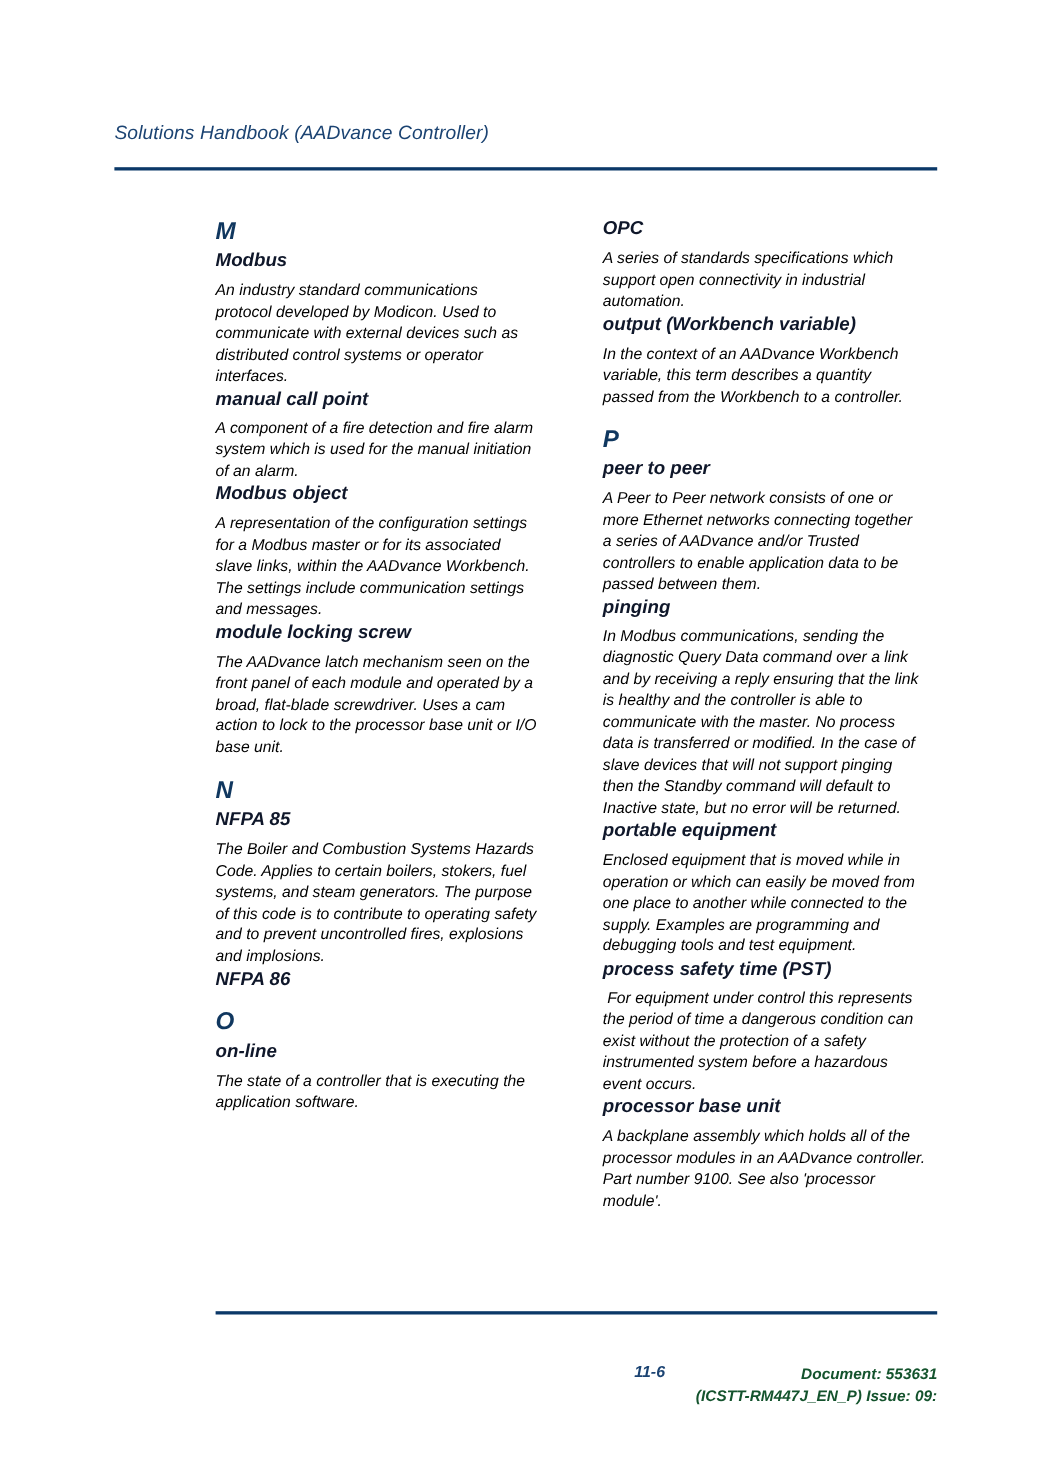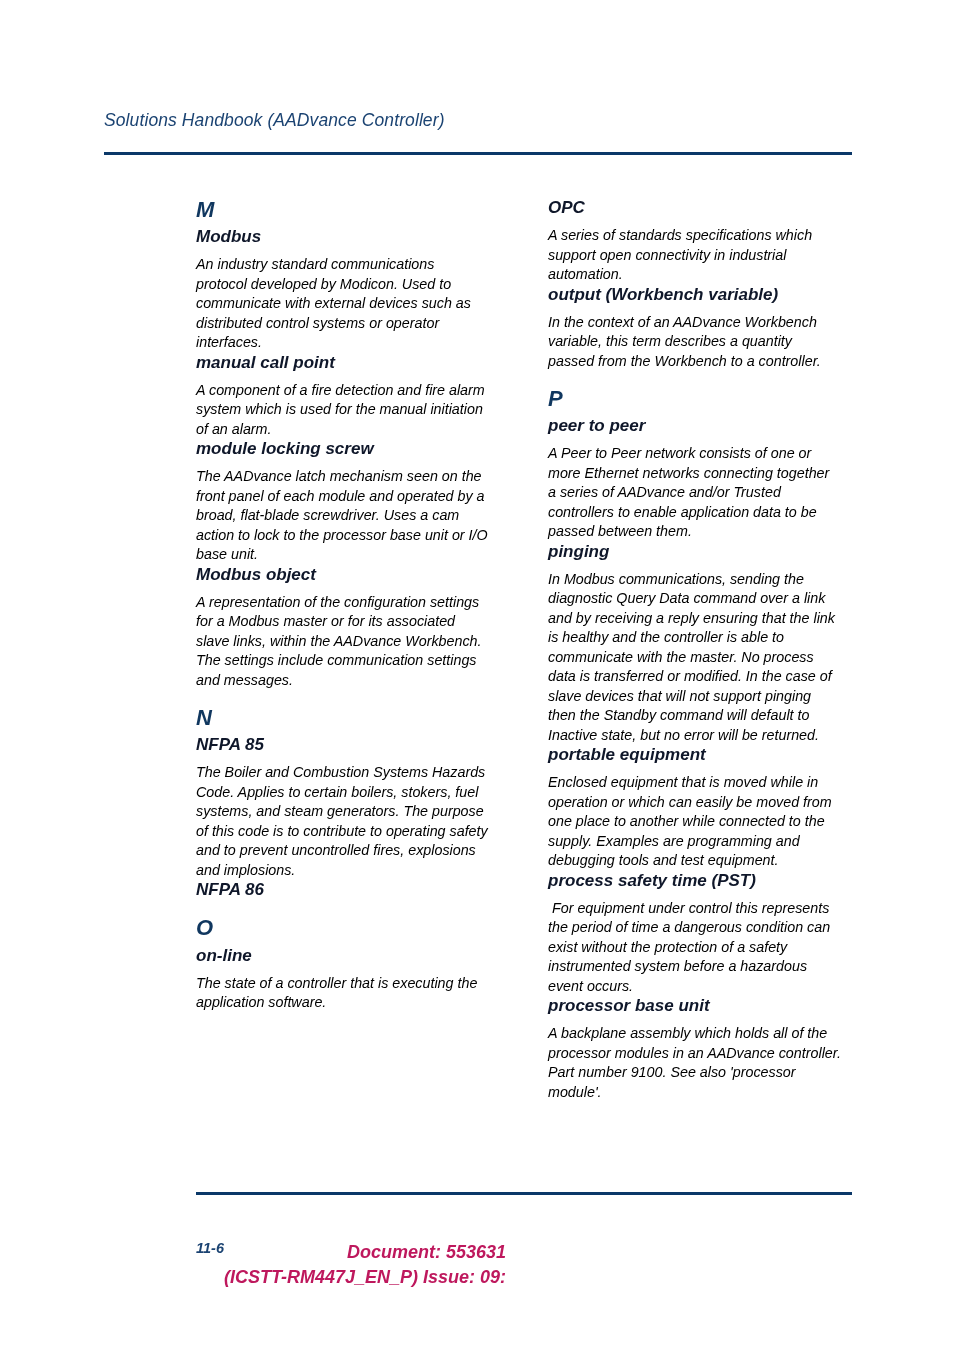--- a/index.html
+++ b/index.html
@@ -97,33 +97,34 @@
     width: 656px;
     height: 3px;
     background: #0b3868;
   }
   .footer {
     position: absolute;
     left: 196px;
     top: 1240px;
     width: 656px;
     display: flex;
-    justify-content: flex-start;
+    justify-content: flex-end;
     align-items: flex-start;
+    gap: 28px;
   }
   .footer-page {
     font-size: 14.5px;
     font-weight: bold;
     color: #1b4372;
   }
   .footer-doc {
     text-align: right;
-    font-size: 18px;
-    font-weight: bold;
-    color: #be185d;
+    font-size: 14px;
+    font-weight: bold;
+    color: #14532d;
     line-height: 1.4;
   }
   .footer-doc div { white-space: nowrap; }
 </style>
 </head>
 <body>
 
 <div class="page">
 
   <div class="running-header">
@@ -136,26 +137,26 @@
         <div class="letter-heading">M</div>
         <div class="entry">
           <div class="term">Modbus</div>
           <div class="definition">An industry standard communications protocol developed by Modicon. Used to communicate with external devices such as distributed control systems or operator interfaces.</div>
         </div>
         <div class="entry">
           <div class="term">manual call point</div>
           <div class="definition">A component of a fire detection and fire alarm system which is used for the manual initiation of an alarm.</div>
         </div>
         <div class="entry">
+          <div class="term">Modbus object</div>
+          <div class="definition">A representation of the configuration settings for a Modbus master or for its associated slave links, within the AADvance Workbench. The settings include communication settings and messages.</div>
+        </div>
+        <div class="entry">
           <div class="term">module locking screw</div>
           <div class="definition">The AADvance latch mechanism seen on the front panel of each module and operated by a broad, flat-blade screwdriver. Uses a cam action to lock to the processor base unit or I/O base unit.</div>
-        </div>
-        <div class="entry">
-          <div class="term">Modbus object</div>
-          <div class="definition">A representation of the configuration settings for a Modbus master or for its associated slave links, within the AADvance Workbench. The settings include communication settings and messages.</div>
         </div>
         <div class="letter-heading subsequent">N</div>
         <div class="entry">
           <div class="term">NFPA 85</div>
           <div class="definition">The Boiler and Combustion Systems Hazards Code. Applies to certain boilers, stokers, fuel systems, and steam generators. The purpose of this code is to contribute to operating safety and to prevent uncontrolled fires, explosions and implosions.</div>
         </div>
         <div class="entry">
           <div class="term">NFPA 86</div>
         </div>
         <div class="letter-heading subsequent">O</div>

